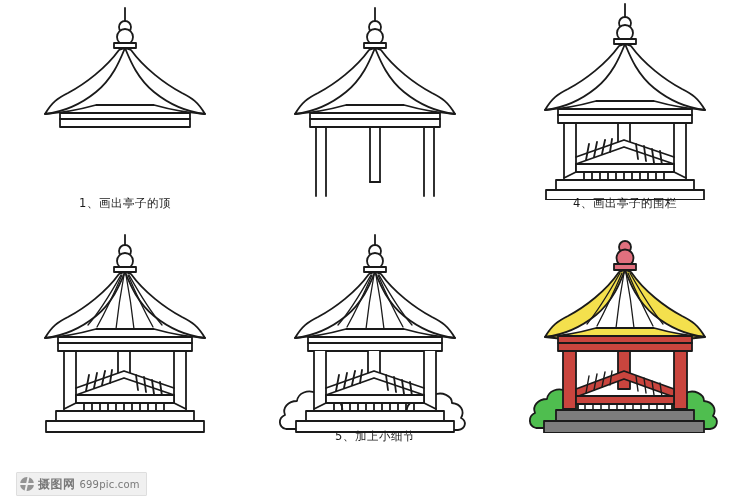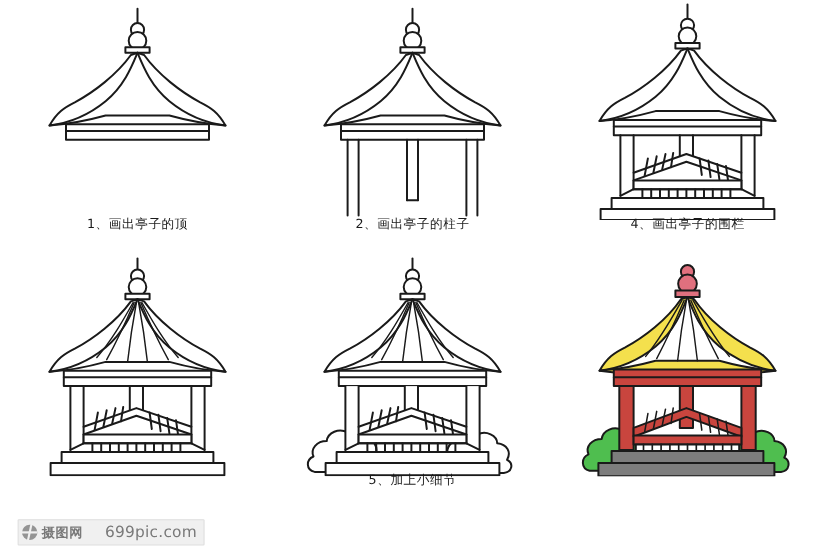--- a/index.html
+++ b/index.html
@@ -47,21 +47,21 @@
   }
   .wm-globe:before{
     content:"";position:absolute;left:6px;top:0;width:2px;height:14px;
     background:#efefef;transform:skewX(-12deg);
   }
   .wm-globe:after{
     content:"";position:absolute;left:0;top:6px;width:14px;height:2px;
     background:#efefef;
   }
   .wm-cn{font-size:12px;color:#6e6e6e;font-weight:bold;letter-spacing:0.5px;}
-  .wm-url{font-size:14px;color:#6e6e6e;margin-left:20px;letter-spacing:0.2px;}
+  .wm-url{font-size:10px;color:#6e6e6e;margin-left:4px;letter-spacing:0.2px;}
   svg{display:block;}
 </style>
 </head>
 <body style="background: rgb(255, 255, 255);">
 
 <div id="sheet">
 
   <div class="grid">
 
     <div class="cell">
@@ -115,21 +115,20 @@
             <line x1="66" y1="127" x2="66" y2="196"></line>
             <line x1="76" y1="127" x2="76" y2="196"></line>
             <line x1="174" y1="127" x2="174" y2="196"></line>
             <line x1="184" y1="127" x2="184" y2="196"></line>
             <line x1="120" y1="127" x2="120" y2="182"></line>
             <line x1="130" y1="127" x2="130" y2="182"></line>
             <line x1="120" y1="182" x2="130" y2="182"></line>
           </g>
         </g>
       </svg>
-      <div class="caption">2、画出亭子的柱子</div>
     </div>
 
     <div class="cell">
       <svg class="art" viewBox="0 0 250 200">
         <g fill="none" stroke="#1a1a1a" stroke-width="1.8" stroke-linecap="round" stroke-linejoin="round">
           <g>
             <line x1="125" y1="4" x2="125" y2="17"></line>
             <circle cx="125" cy="23" r="6" fill="#fff"></circle>
             <circle cx="125" cy="33" r="8" fill="#fff"></circle>
             <path d="M114 39 h22 v5 h-22 z" fill="#fff"></path>

